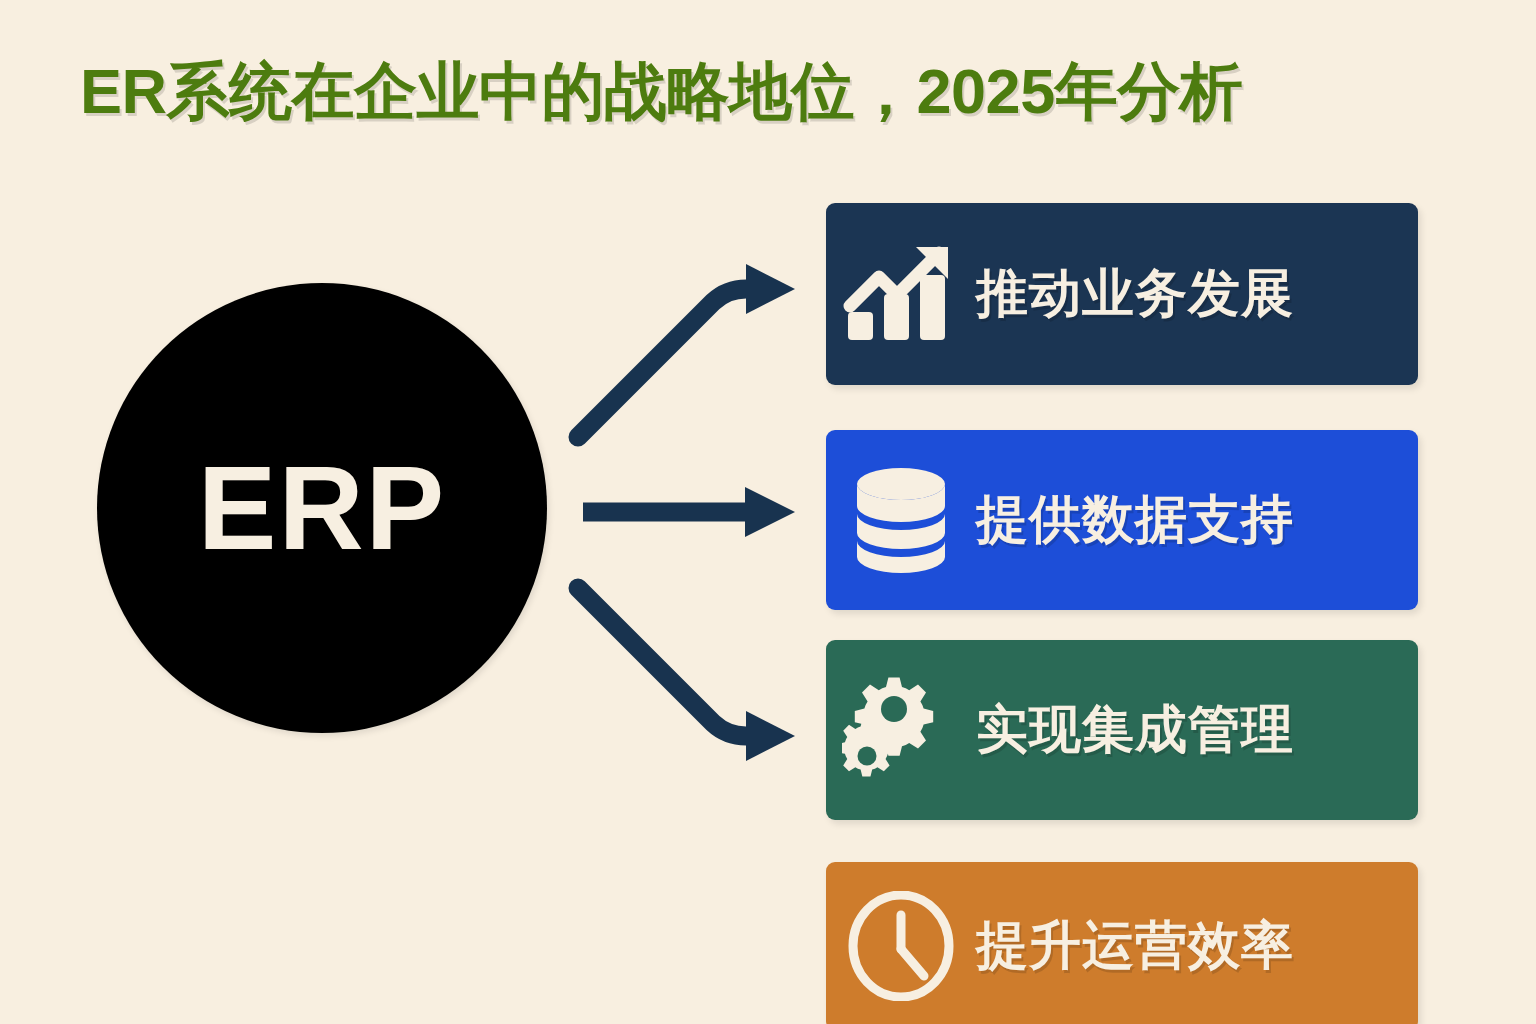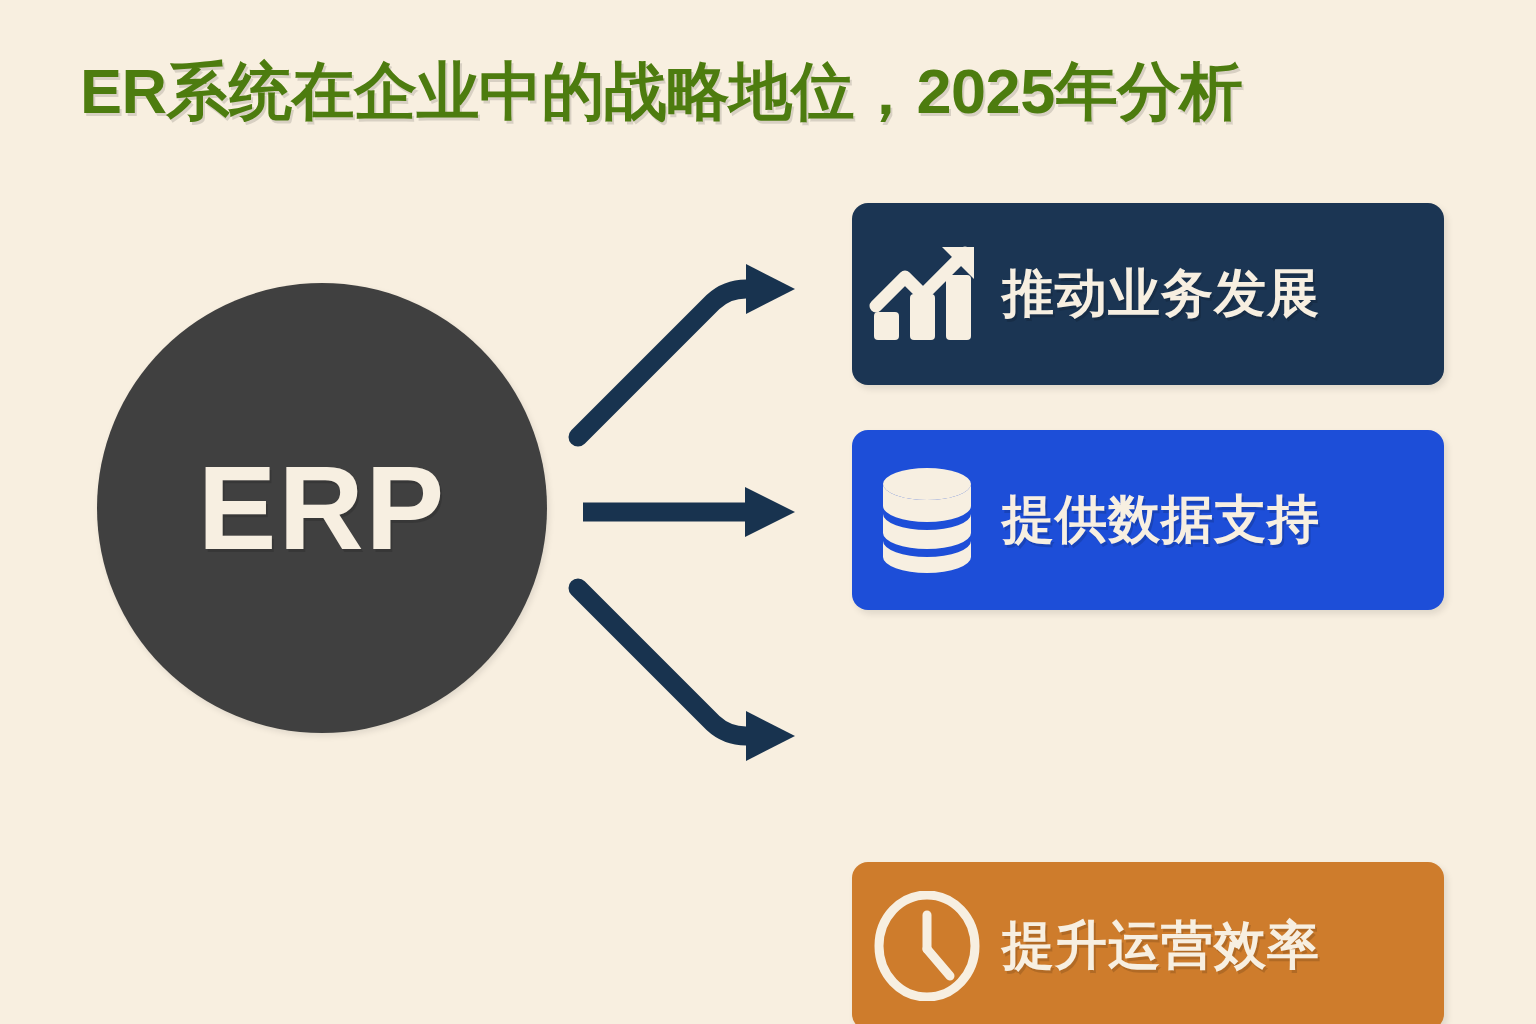--- a/index.html
+++ b/index.html
@@ -37,21 +37,21 @@
   }
 
   
   #erp-circle {
     position: absolute;
     left: 97px;
     top: 283px;
     width: 450px;
     height: 450px;
     border-radius: 50%;
-    background: #404040;
+    background: #000000;
     display: flex;
     align-items: center;
     justify-content: center;
     box-shadow: 2px 3px 6px rgba(0,0,0,0.10);
   }
   #erp-label {
     font-size: 118px;
     font-weight: bold;
     color: #f7efe1;
     letter-spacing: 2px;
@@ -65,23 +65,23 @@
     left: 0;
     top: 0;
     width: 1536px;
     height: 1024px;
     pointer-events: none;
   }
 
   
   .card {
     position: absolute;
-    left: 852px;
+    left: 826px;
     width: 592px;
-    border-radius: 16px;
+    border-radius: 9px;
     display: flex;
     align-items: center;
     box-shadow: 3px 4px 7px rgba(0,0,0,0.10);
   }
   .card-icon {
     width: 150px;
     min-width: 150px;
     display: flex;
     align-items: center;
     justify-content: center;
@@ -146,20 +146,35 @@
       <svg width="108" height="110" viewBox="0 0 108 110">
         <ellipse cx="54" cy="19" rx="44" ry="16" fill="#f7efe1"></ellipse>
         <path d="M 10 19 L 10 41 A 44 16 0 0 0 98 41 L 98 19 A 44 16 0 0 1 10 19 Z" fill="#f7efe1"></path>
         <path d="M 10 49 L 10 68 A 44 16 0 0 0 98 68 L 98 49 A 44 16 0 0 1 10 49 Z" fill="#f7efe1"></path>
         <path d="M 10 76 L 10 92 A 44 16 0 0 0 98 92 L 98 76 A 44 16 0 0 1 10 76 Z" fill="#f7efe1"></path>
       </svg>
     </div>
     <div class="card-label">提供数据支持</div>
   </div>
 
+  <div class="card" id="card-2">
+    <div class="card-icon">
+      <svg width="118" height="115" viewBox="0 0 118 115">
+        <g fill="#f7efe1">
+          <path d="M73 8 h14 l3 12 a26 26 0 0 1 9 4 l11-7 10 10 -7 11 a26 26 0 0 1 4 9 l12 3 v14 l-12 3 a26 26 0 0 1 -4 9 l7 11 -10 10 -11 -7 a26 26 0 0 1 -9 4 l-3 12 h-14 l-3 -12 a26 26 0 0 1 -9 -4 l-11 7 -10 -10 7 -11 a26 26 0 0 1 -4 -9 l-12 -3 v-14 l12 -3 a26 26 0 0 1 4 -9 l-7 -11 10 -10 11 7 a26 26 0 0 1 9 -4 Z" transform="translate(-12,-2) scale(0.80)"></path>
+          <circle cx="52" cy="36" r="13" fill="#2a6a56"></circle>
+        </g>
+        <g fill="#f7efe1">
+          <path d="M73 8 h14 l3 12 a26 26 0 0 1 9 4 l11-7 10 10 -7 11 a26 26 0 0 1 4 9 l12 3 v14 l-12 3 a26 26 0 0 1 -4 9 l7 11 -10 10 -11 -7 a26 26 0 0 1 -9 4 l-3 12 h-14 l-3 -12 a26 26 0 0 1 -9 -4 l-11 7 -10 -10 7 -11 a26 26 0 0 1 -4 -9 l-12 -3 v-14 l12 -3 a26 26 0 0 1 4 -9 l-7 -11 10 -10 11 7 a26 26 0 0 1 9 -4 Z" transform="translate(-22,42) scale(0.58)"></path>
+          <circle cx="25" cy="83" r="9.5" fill="#2a6a56"></circle>
+        </g>
+      </svg>
+    </div>
+    <div class="card-label">实现集成管理</div>
+  </div>
 
   <div class="card" id="card-3">
     <div class="card-icon">
       <svg width="110" height="110" viewBox="0 0 110 110">
         <ellipse cx="55" cy="55" rx="48" ry="51" fill="none" stroke="#f7efe1" stroke-width="9"></ellipse>
         <path d="M 55 24 L 55 58" stroke="#f7efe1" stroke-width="9" stroke-linecap="round" fill="none"></path>
         <path d="M 55 58 L 78 85" stroke="#f7efe1" stroke-width="9" stroke-linecap="round" fill="none"></path>
       </svg>
     </div>
     <div class="card-label">提升运营效率</div>

